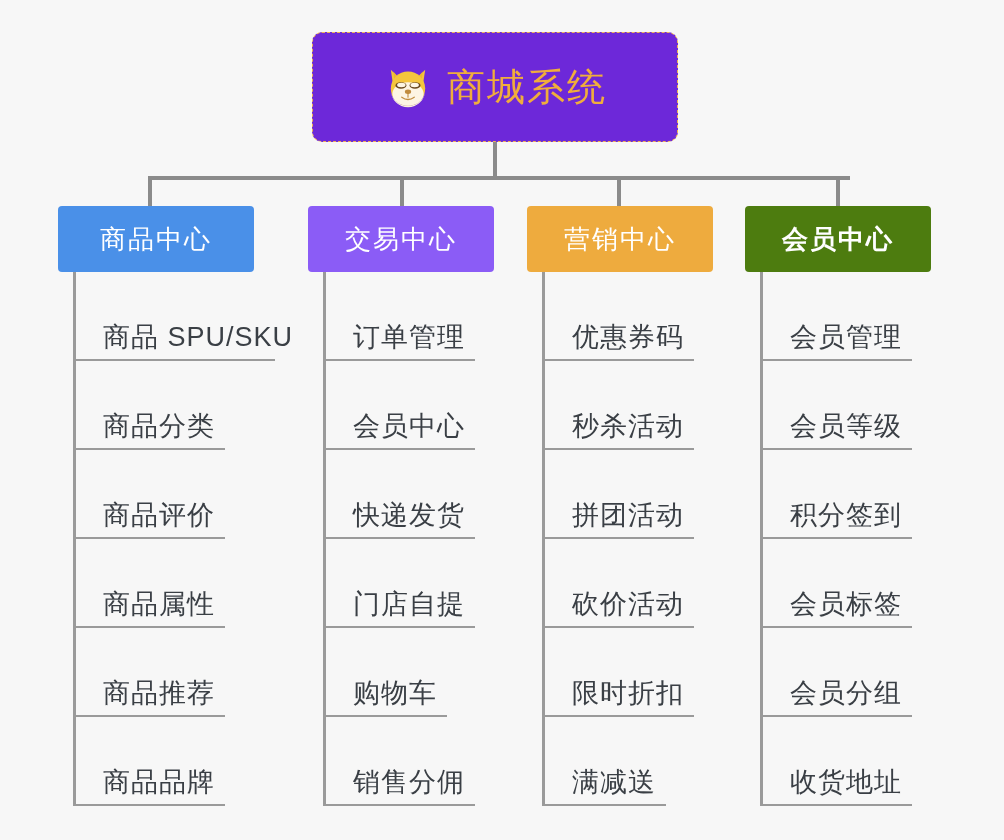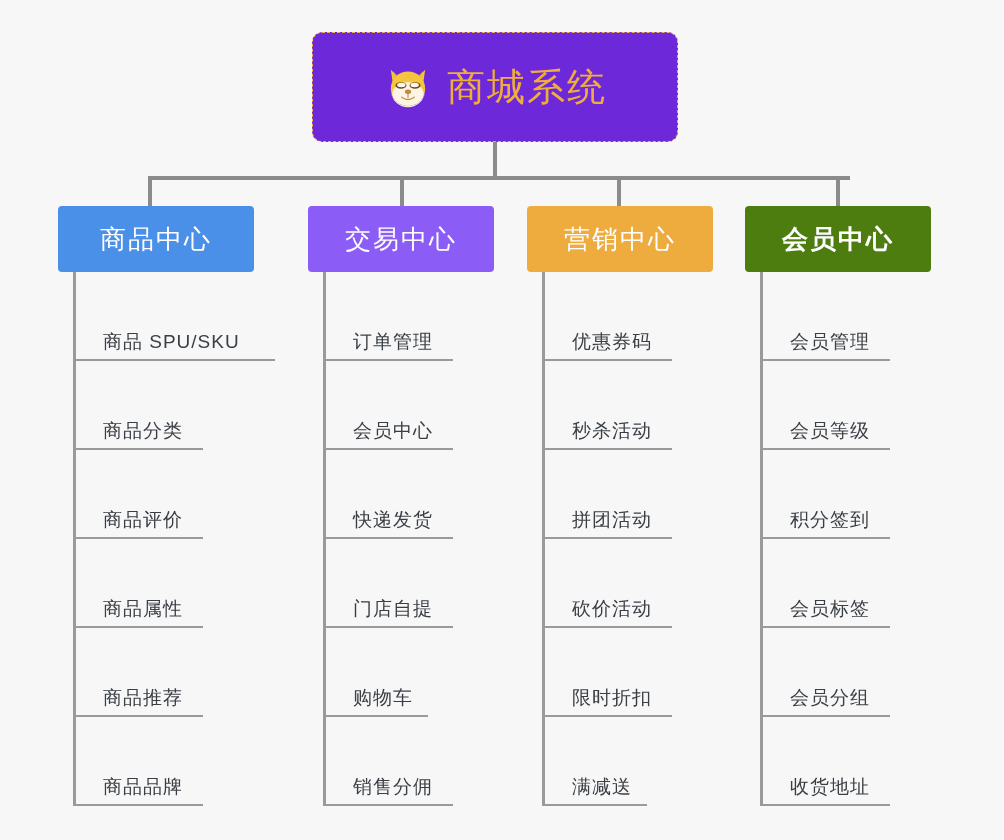--- a/index.html
+++ b/index.html
@@ -118,21 +118,21 @@
     align-items: flex-end;
     justify-content: flex-start;
   }
   .item-inner {
     display: inline-block;
     border-bottom: 2px solid #9a9a9a;
     padding: 0 10px 4px 30px;
     min-width: 130px;
     box-sizing: border-box;
     white-space: nowrap;
-    font-size: 19px;
+    font-size: 27px;
     color: #3a3f45;
     margin-left: -3px;
     letter-spacing: 1px;
   }
   .item-inner.wide { min-width: 202px; }
   .item-inner.narrow { min-width: 105px; }
 </style>
 </head>
 <body>
 

